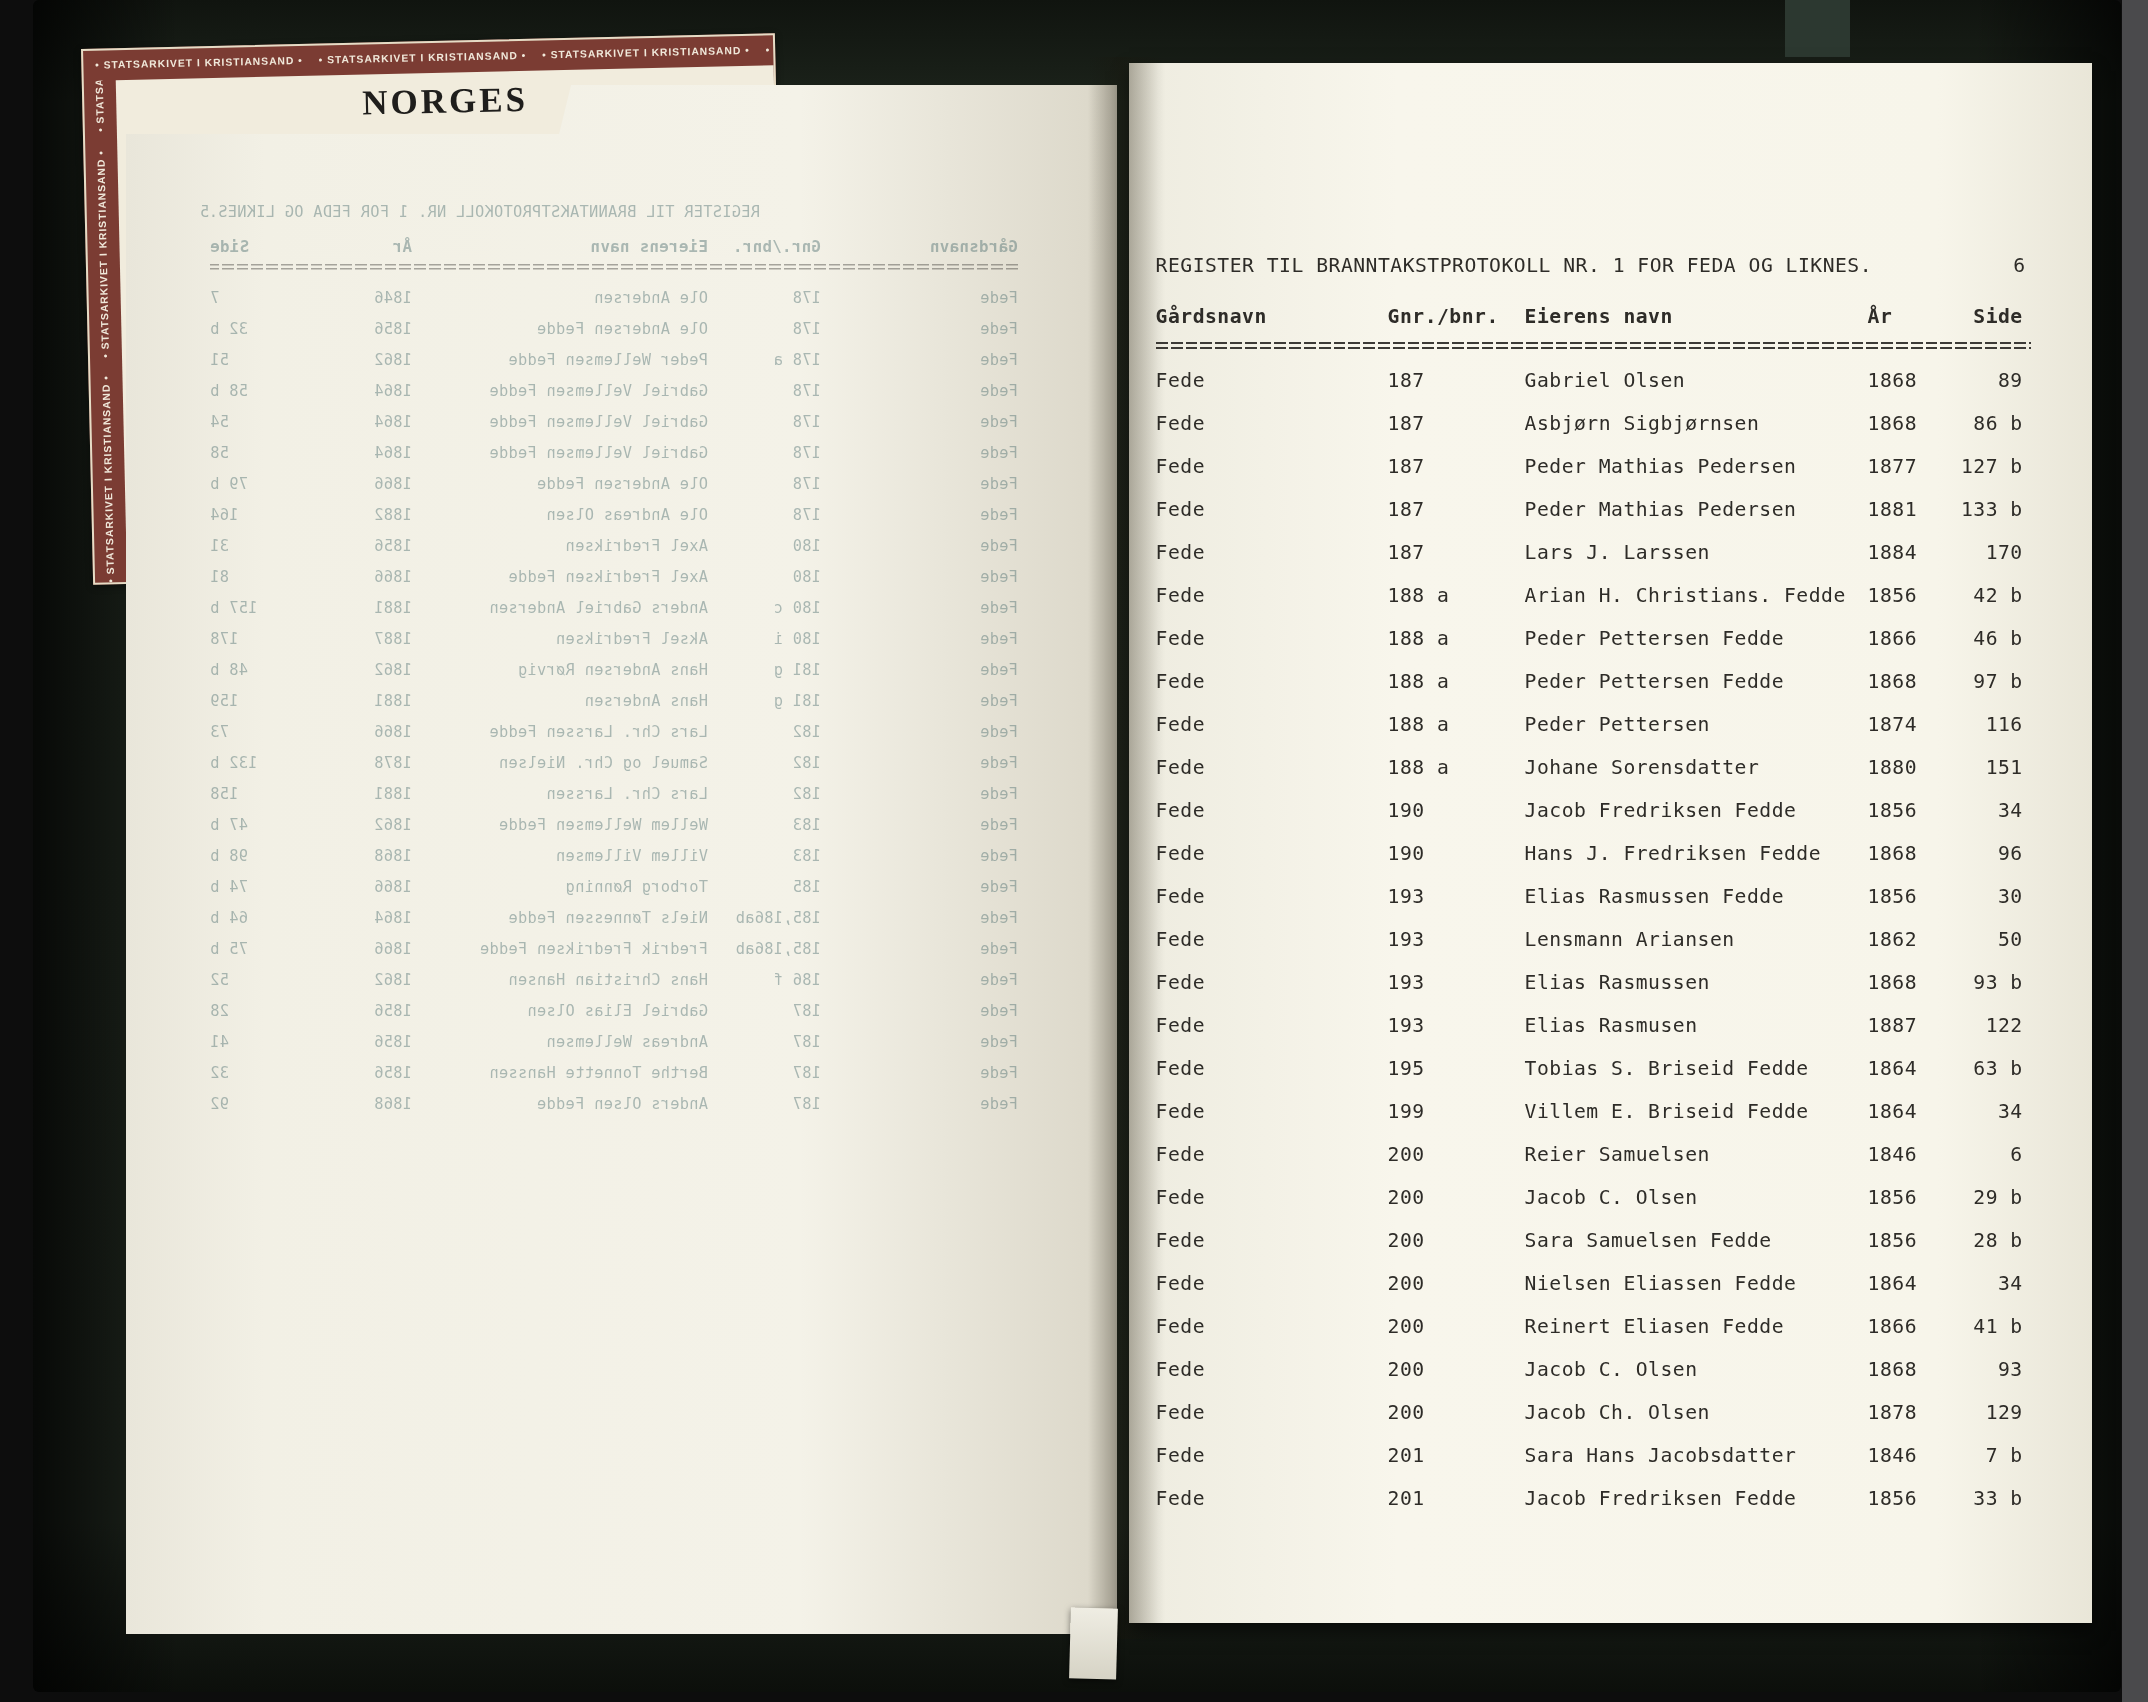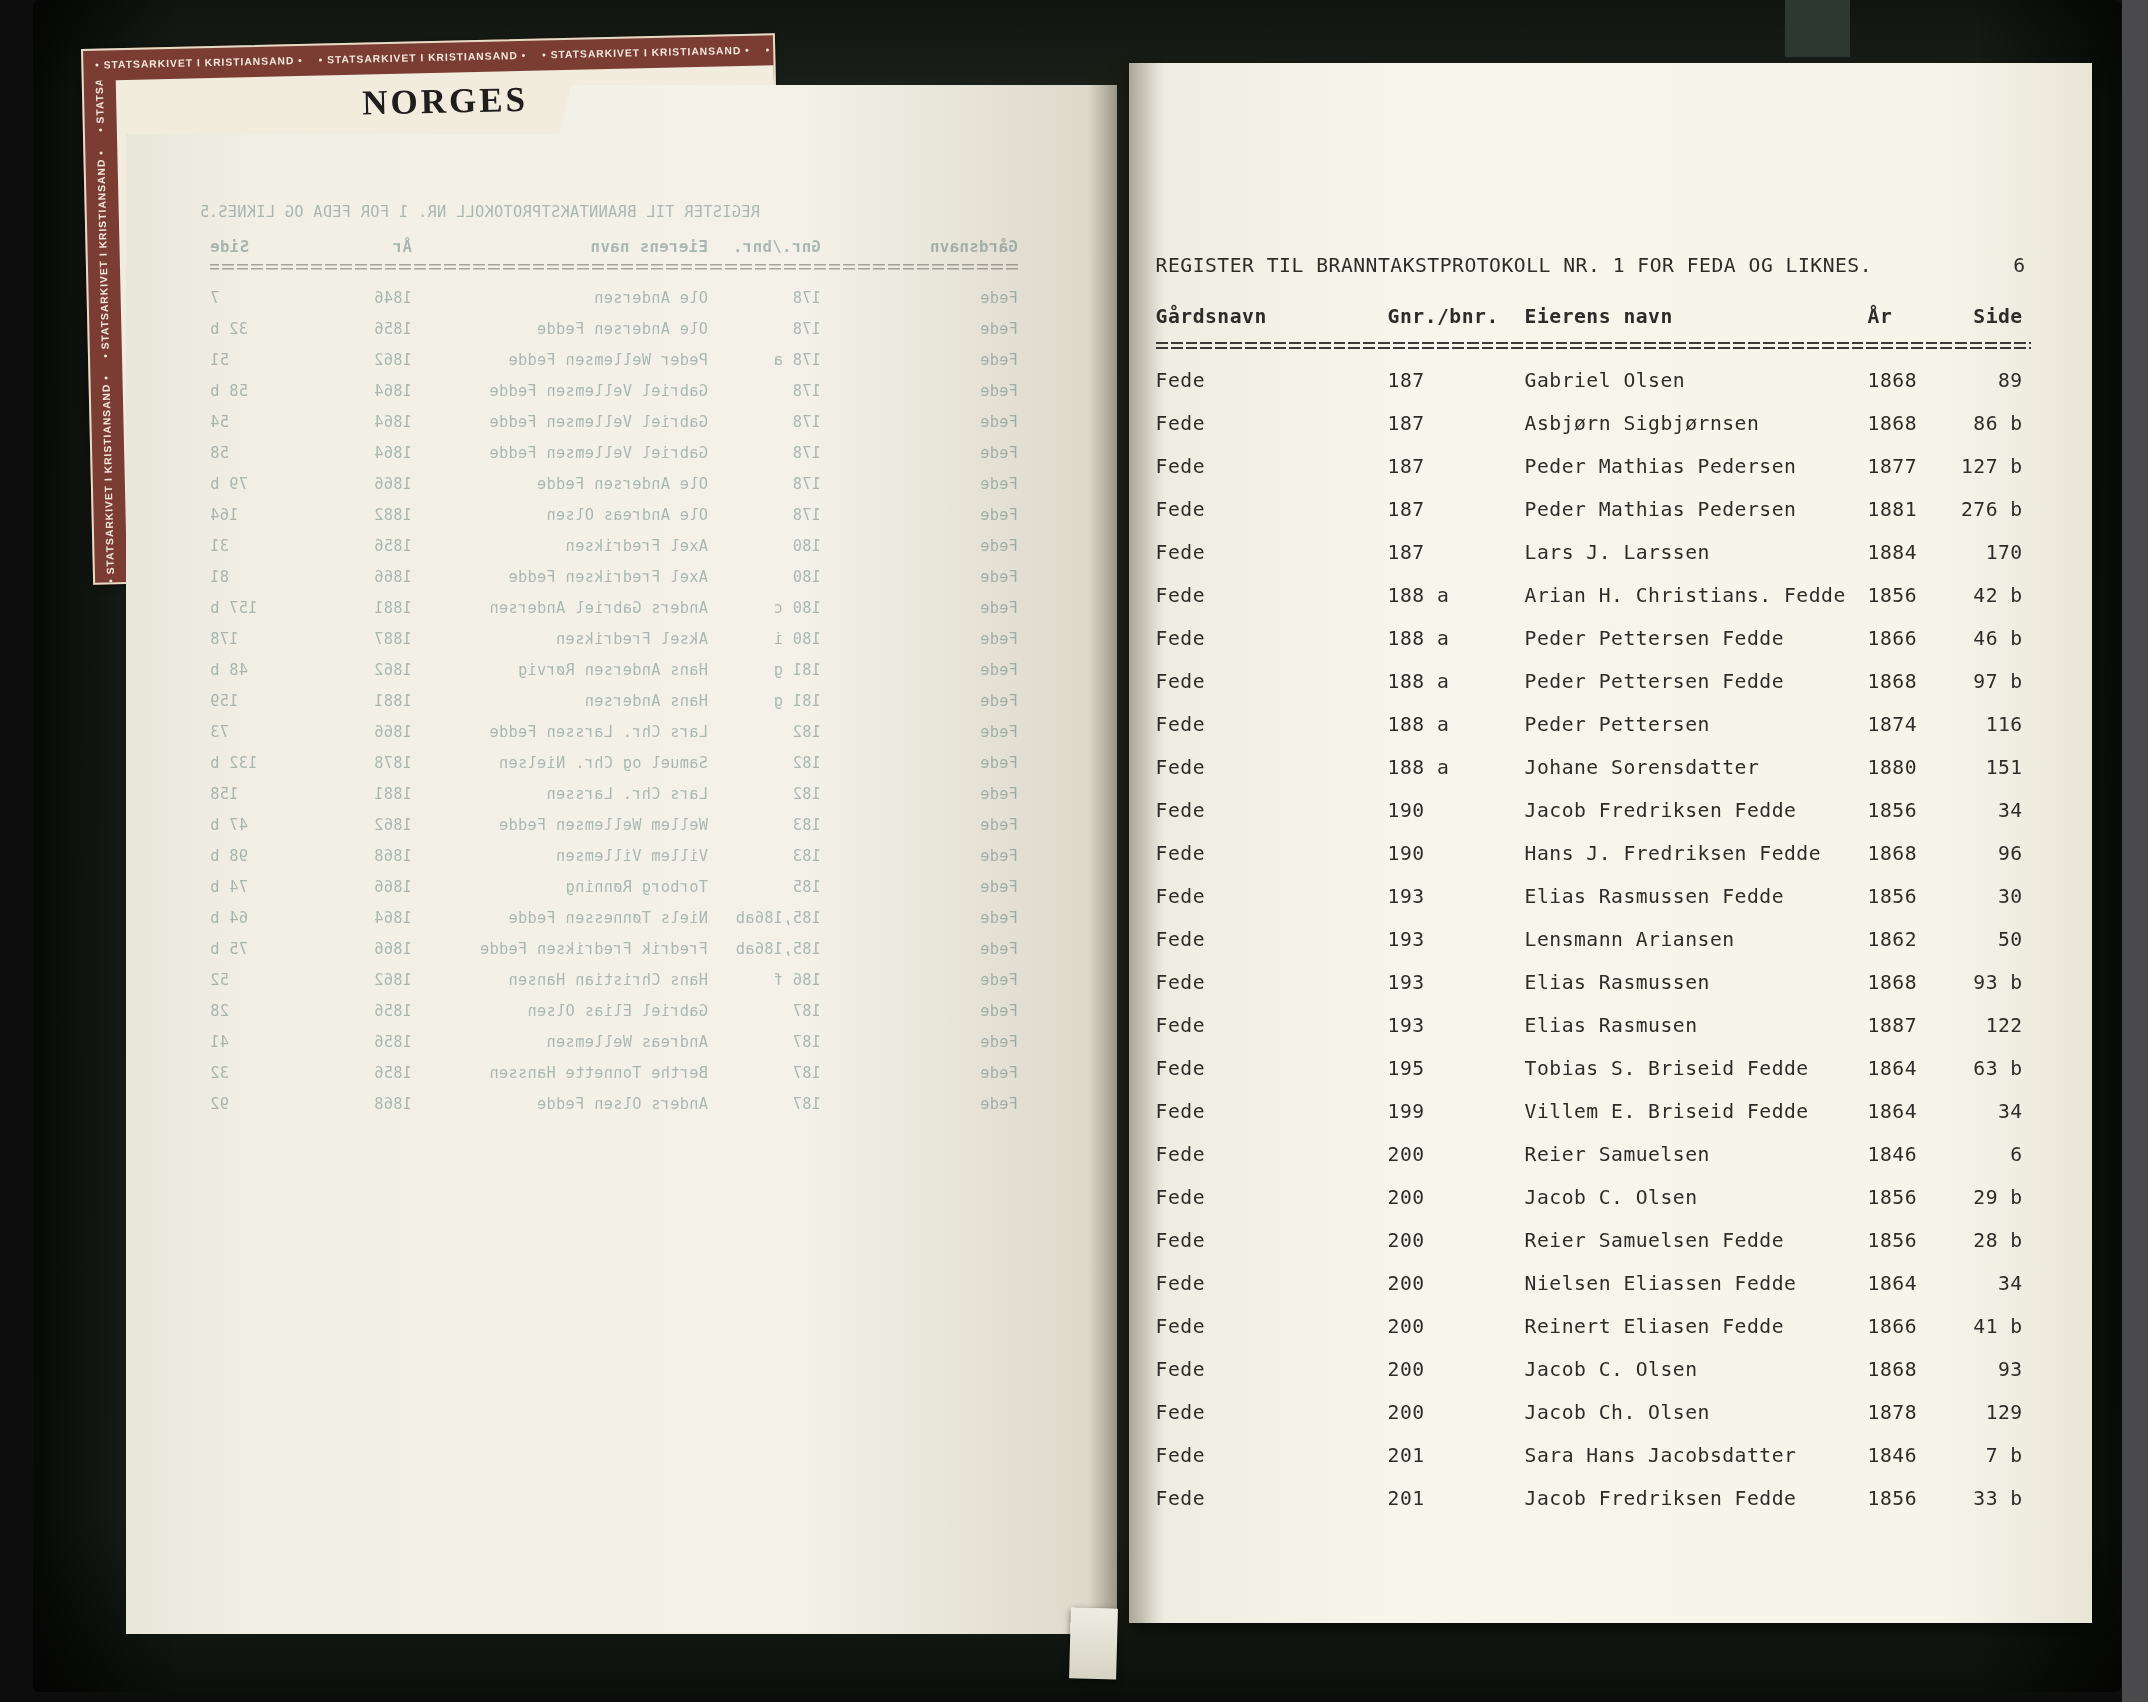--- a/index.html
+++ b/index.html
@@ -373,21 +373,21 @@
           <span class="ce">Peder Mathias Pedersen</span>
           <span class="ca">1877</span>
           <span class="cs">127 b</span>
         </div>
 
         <div class="row rrow">
           <span class="cg">Fede</span>
           <span class="cn">187</span>
           <span class="ce">Peder Mathias Pedersen</span>
           <span class="ca">1881</span>
-          <span class="cs">276 b</span>
+          <span class="cs">133 b</span>
         </div>
 
         <div class="row rrow">
           <span class="cg">Fede</span>
           <span class="cn">187</span>
           <span class="ce">Lars J. Larssen</span>
           <span class="ca">1884</span>
           <span class="cs">170</span>
         </div>
 
@@ -507,21 +507,21 @@
           <span class="cg">Fede</span>
           <span class="cn">200</span>
           <span class="ce">Jacob C. Olsen</span>
           <span class="ca">1856</span>
           <span class="cs">29 b</span>
         </div>
 
         <div class="row rrow">
           <span class="cg">Fede</span>
           <span class="cn">200</span>
-          <span class="ce">Reier Samuelsen Fedde</span>
+          <span class="ce">Sara Samuelsen Fedde</span>
           <span class="ca">1856</span>
           <span class="cs">28 b</span>
         </div>
 
         <div class="row rrow">
           <span class="cg">Fede</span>
           <span class="cn">200</span>
           <span class="ce">Nielsen Eliassen Fedde</span>
           <span class="ca">1864</span>
           <span class="cs">34</span>

